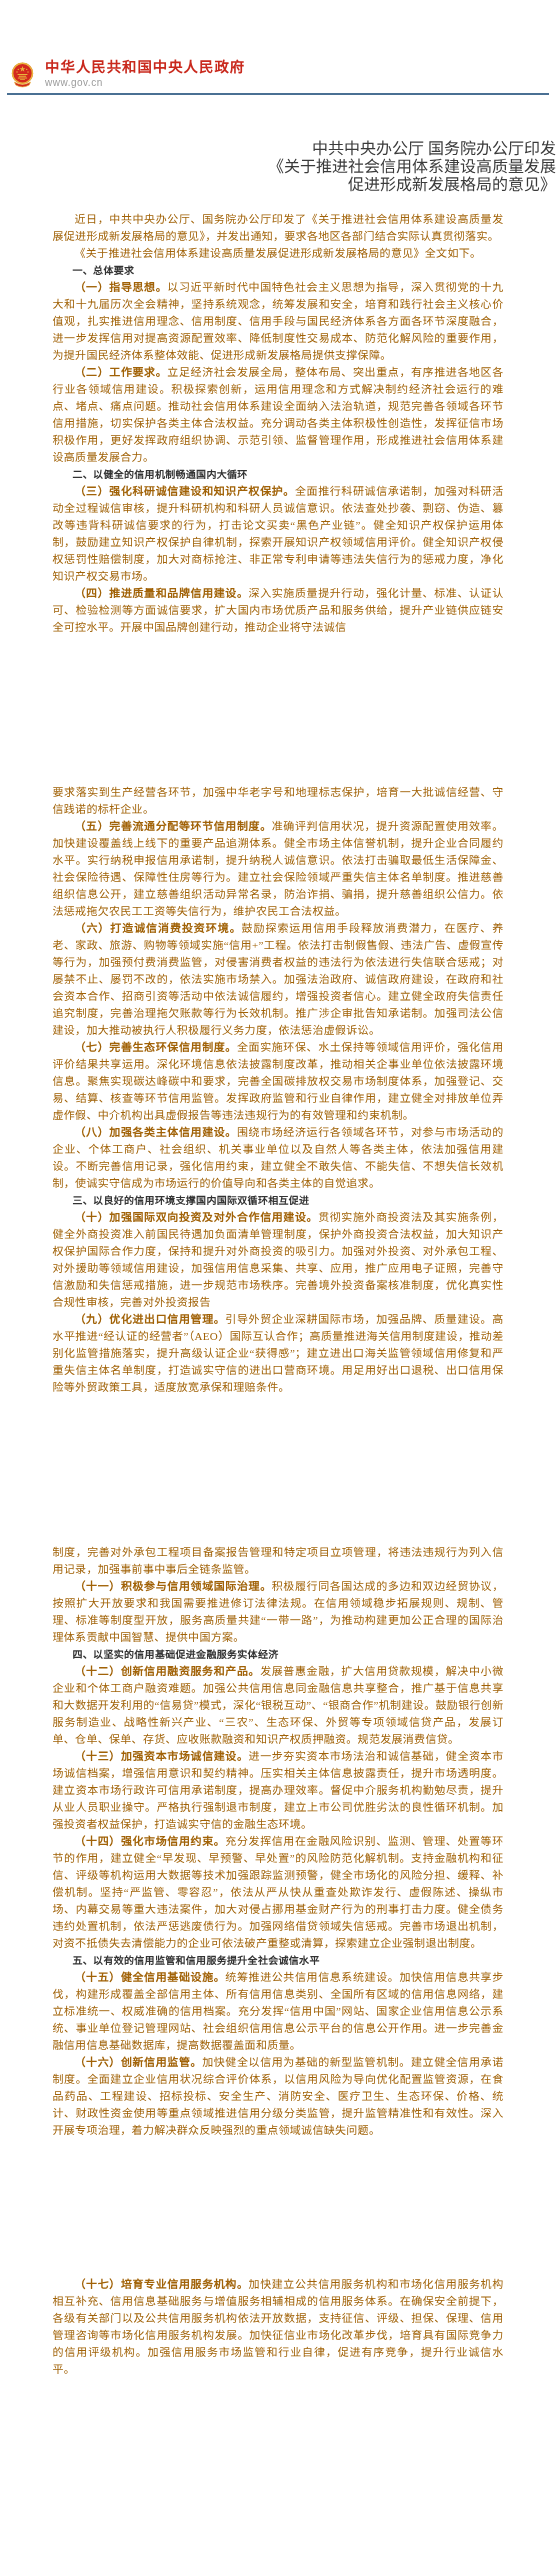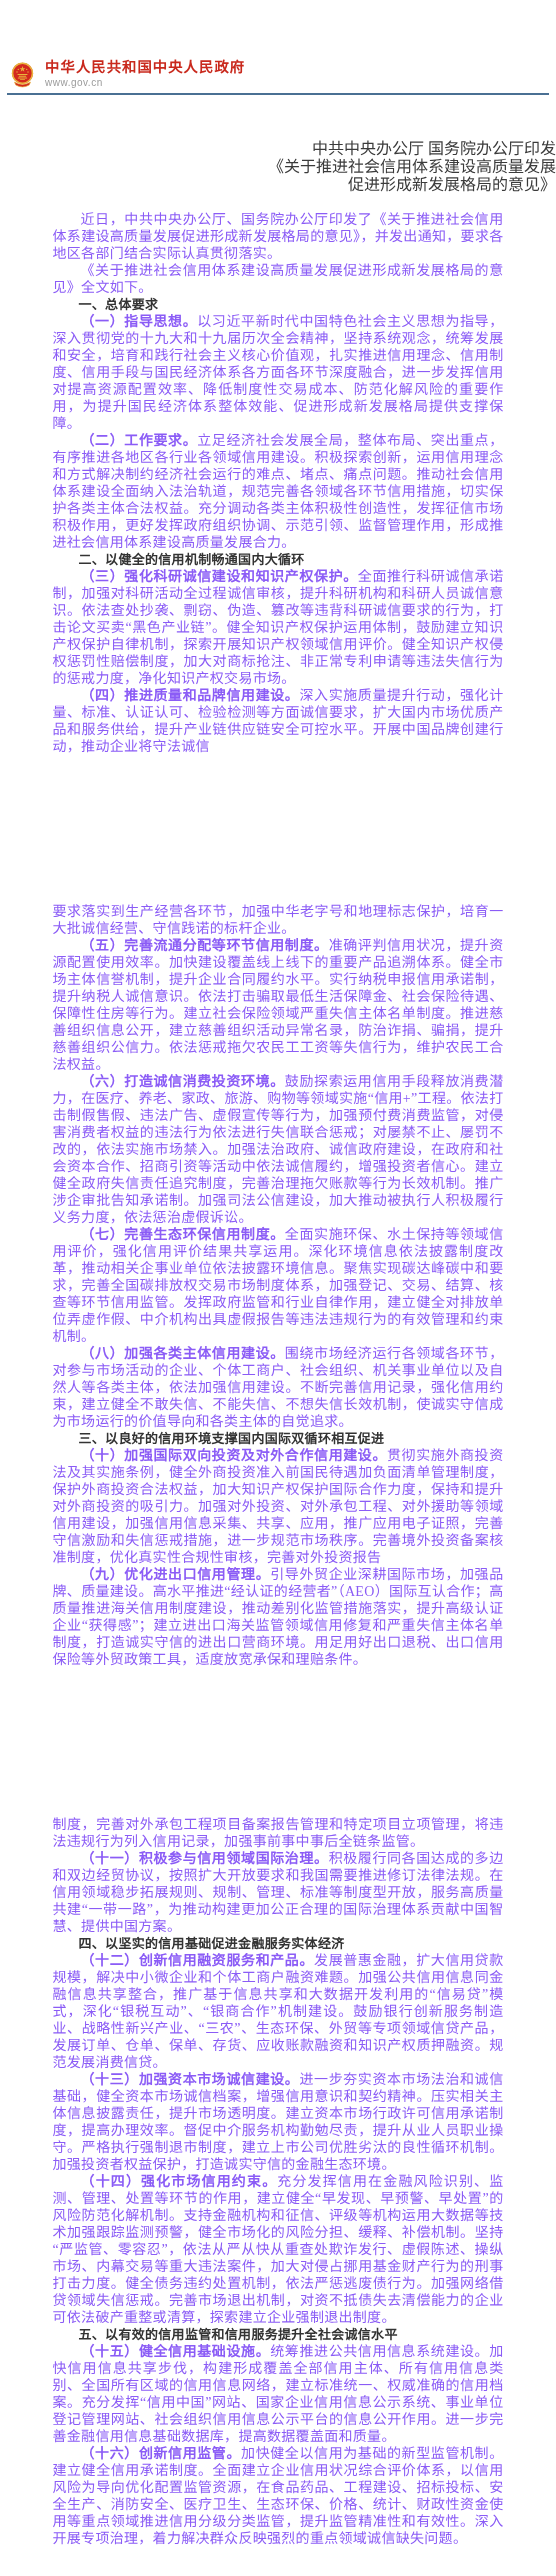--- a/index.html
+++ b/index.html
@@ -51,31 +51,31 @@
     line-height: 18px;
     color: #3b3b3b;
   }
   .article-body {
     width: 451px;
     margin: 17.5px auto 0 auto;
     color: #404040;
   }
   .article-body p {
     margin: 0;
-    font-size: 14px;
+    font-size: 11px;
     line-height: 17px;
     letter-spacing: 0.3px;
     text-align: justify;
     text-indent: 2em;
-    color: #8b5cf6;
+    color: #a16207;
   }
   .article-body p.continuation { text-indent: 0; margin-top: 11px; }
   .article-body h2.section-heading {
     margin: 0;
-    font-size: 13px;
+    font-size: 10px;
     line-height: 17px;
     letter-spacing: 0.3px;
     font-weight: bold;
     font-family: "Liberation Sans", sans-serif;
     text-indent: 2em;
     color: #333333;
   }
   .article-body .lead { font-weight: bold; }
   .content-gap { height: 137px; }
 </style>

